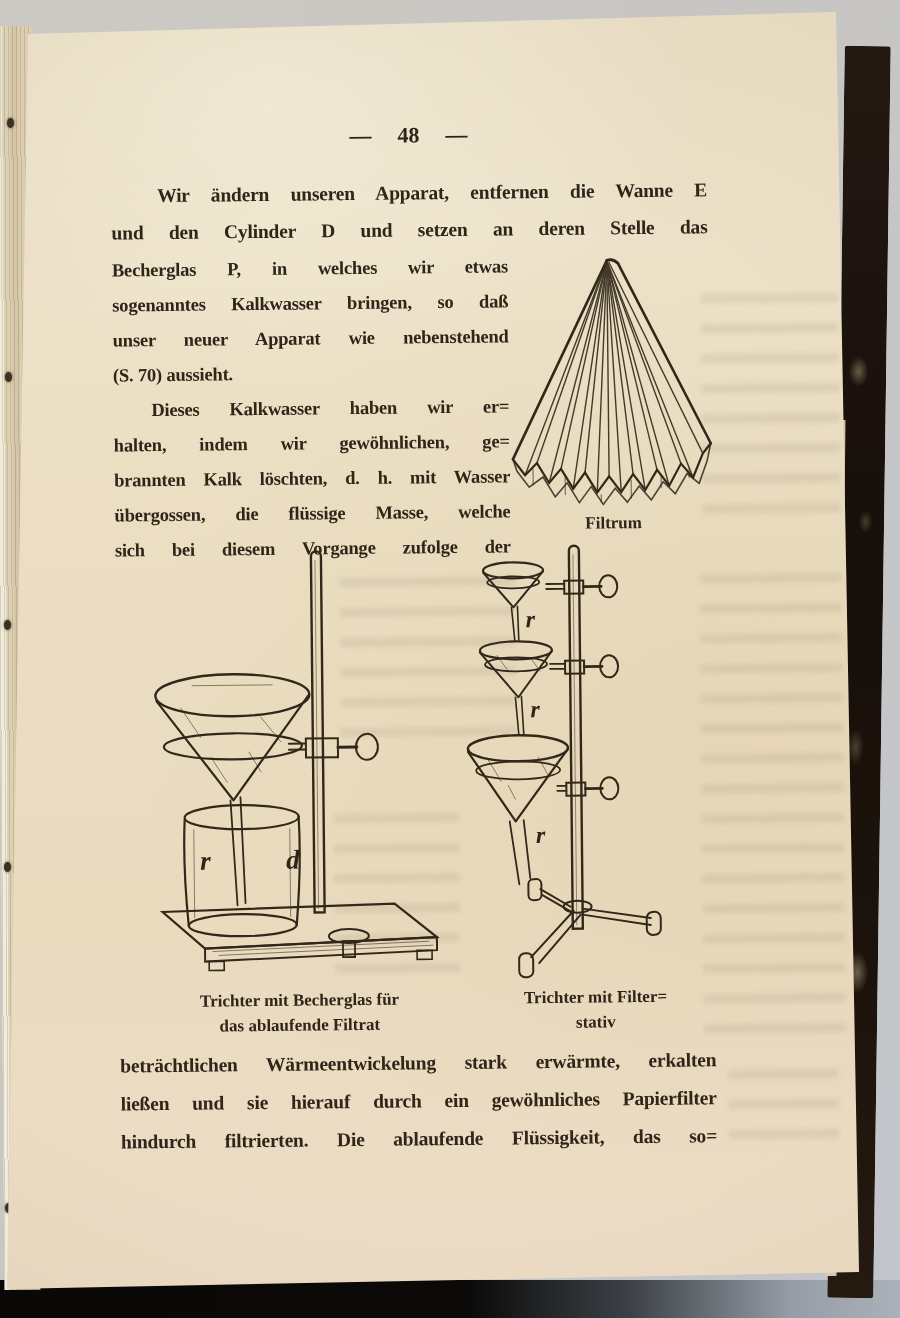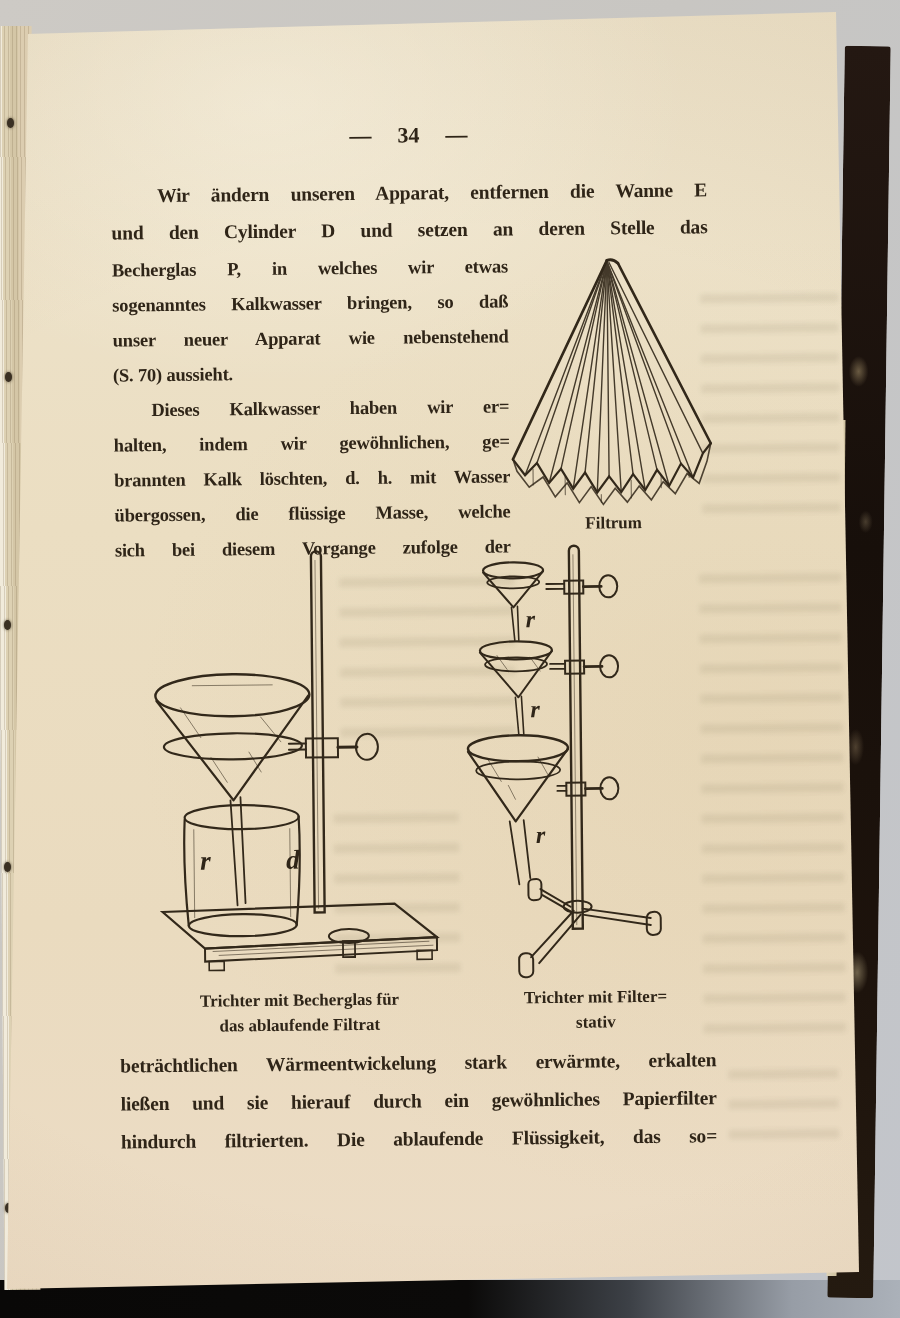--- a/index.html
+++ b/index.html
@@ -83,21 +83,21 @@
     <div class="page-content">
 
       <div class="ghost" style="left:704px;top:276px;width:138px;height:250px"></div>
       <div class="ghost" style="left:340px;top:556px;width:175px;height:185px"></div>
       <div class="ghost" style="left:700px;top:556px;width:142px;height:480px"></div>
       <div class="ghost" style="left:332px;top:792px;width:125px;height:190px"></div>
       <div class="ghost" style="left:724px;top:1052px;width:110px;height:90px"></div>
 
       <div class="hdr">
         <span>—</span>
-        <span>34</span>
+        <span>48</span>
         <span>—</span>
       </div>
 
       <div class="tline full ind1" style="top:174px">Wir ändern unseren Apparat, entfernen die Wanne E</div>
       <div class="tline full" style="top:211px">und den Cylinder D und setzen an deren Stelle das</div>
 
       <div class="tline narrow" style="top:250px">Becherglas P, in welches wir etwas</div>
       <div class="tline narrow" style="top:285px">sogenanntes Kalkwasser bringen, so daß</div>
       <div class="tline narrow" style="top:320px">unser neuer Apparat wie nebenstehend</div>
       <div class="tline narrow plain" style="top:355px">(S. 70) aussieht.</div>

